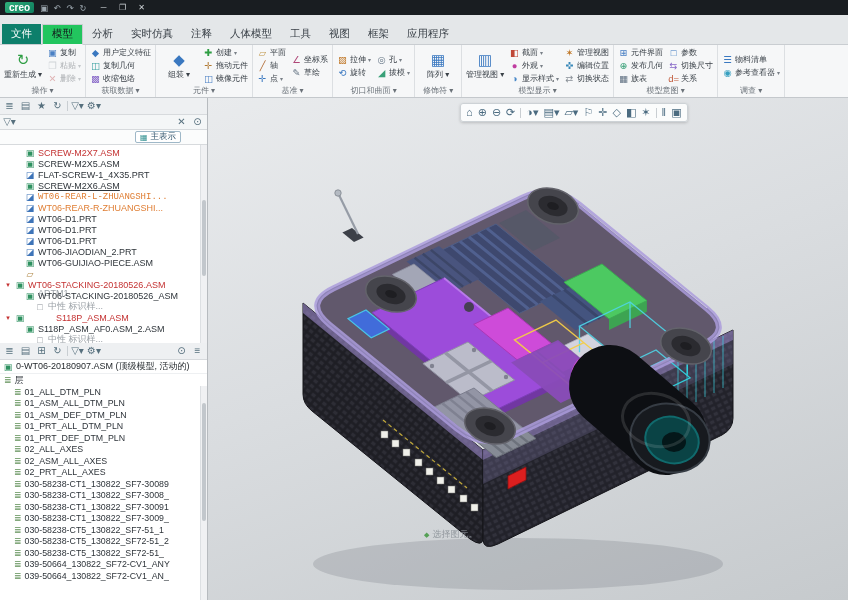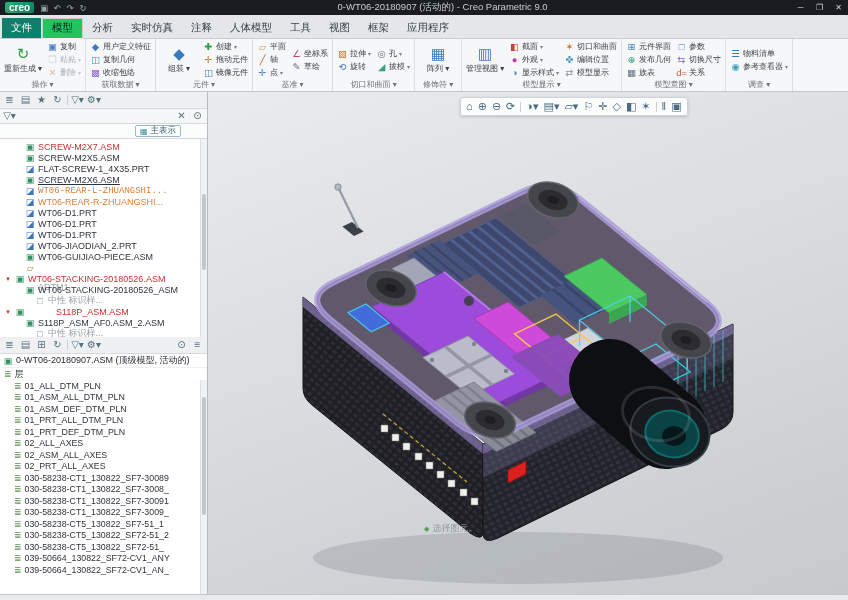--- a/index.html
+++ b/index.html
@@ -9,21 +9,21 @@
        cursor:default;-webkit-user-select:none;user-select:none;}
   
   .titlebar{height:15px;background:#191d21;display:flex;align-items:center;color:#dfe3e6;}
   .brand{display:flex;align-items:center;gap:4px;padding:0 5px;}
   .brand-badge{height:11px;padding:0 4px;border-radius:2px;background:linear-gradient(135deg,#2fae7a,#0f7f5f);
        color:#fff;font-weight:bold;font-size:10px;line-height:11px;}
   .qa-ic{font-size:8.5px;color:#9aa5ad;width:12px;text-align:center;}
   .tb-title{flex:1;text-align:center;font-size:9.5px;color:#c8cdd2;white-space:nowrap;overflow:hidden;}
   .winbtn{width:19px;text-align:center;font-size:8px;color:#cfd4d8;}
   
-  .tabrow{height:24px;background:#e4e7e9;border-bottom:1px solid #c9cdd1;display:flex;align-items:flex-end;padding-left:2px;}
+  .tabrow{height:30px;background:#e4e7e9;border-bottom:1px solid #c9cdd1;display:flex;align-items:flex-end;padding-left:2px;}
   .tab{padding:2px 9px 3px;font-size:10.5px;color:#3a4148;white-space:nowrap;}
   .tab.file{background:#0d7f6b;color:#fff;margin:0 1px 0 0;padding-top:3px;}
   .tab.active{background:#22c55e;border:1px solid #c9cdd1;border-bottom:1px solid #f6f7f8;margin-bottom:-1px;color:#14181c;}
   
   .ribbon{height:53px;background:#f6f7f8;border-bottom:1px solid #c4c8cc;display:flex;overflow:hidden;}
   .rgroup{display:flex;flex-direction:column;border-right:1px solid #dcdfe2;padding:1px 2px 0;flex:0 0 auto;}
   .rbody{flex:1;display:flex;align-items:stretch;gap:1px;}
   .rlabel{height:12px;text-align:center;font-size:8px;color:#6a7178;white-space:nowrap;padding:0 2px;}
   .bigbtn{width:42px;display:flex;flex-direction:column;align-items:center;justify-content:center;gap:1px;border-radius:2px;}
   .bicon{font-size:15px;line-height:16px;}
@@ -73,21 +73,20 @@
   <div class="titlebar">
     <div class="brand">
       <span class="brand-badge">creo</span>
       <span id="qaicons" style="display:flex;gap:1px;">
           <span class="qa-ic">▣</span>
           <span class="qa-ic">↶</span>
           <span class="qa-ic">↷</span>
           <span class="qa-ic">↻</span>
         </span>
     </div>
-    <div class="tb-title">0-WT06-20180907 (活动的) - Creo Parametric 9.0</div>
     <div id="winbtns" style="display:flex;">
         <div class="winbtn">─</div>
         <div class="winbtn">❐</div>
         <div class="winbtn close">✕</div>
       </div>
   </div>
 
   <div class="tabrow" id="tabbar">
       <div class="tab file">文件</div>
       <div class="tab active">模型</div>
@@ -256,29 +255,29 @@
             </div>
             <div class="smallbtn">
               <span class="sicon" style="color: rgb(72, 136, 200);">◑</span>
               <span>显示样式</span>
               <span class="dd">▾</span>
             </div>
           </div>
           <div class="rcol">
             <div class="smallbtn">
               <span class="sicon" style="color: rgb(192, 120, 40);">✶</span>
-              <span>切口和曲面</span>
+              <span>管理视图</span>
             </div>
             <div class="smallbtn">
               <span class="sicon" style="color: rgb(56, 136, 184);">✜</span>
               <span>编辑位置</span>
             </div>
             <div class="smallbtn">
               <span class="sicon" style="color: rgb(136, 143, 150);">⇄</span>
-              <span>模型显示</span>
+              <span>切换状态</span>
             </div>
           </div>
         </div>
         <div class="rlabel">模型显示 ▾</div>
       </div>
       <div class="rgroup">
         <div class="rbody">
           <div class="rcol">
             <div class="smallbtn">
               <span class="sicon" style="color: rgb(74, 128, 196);">⊞</span>

